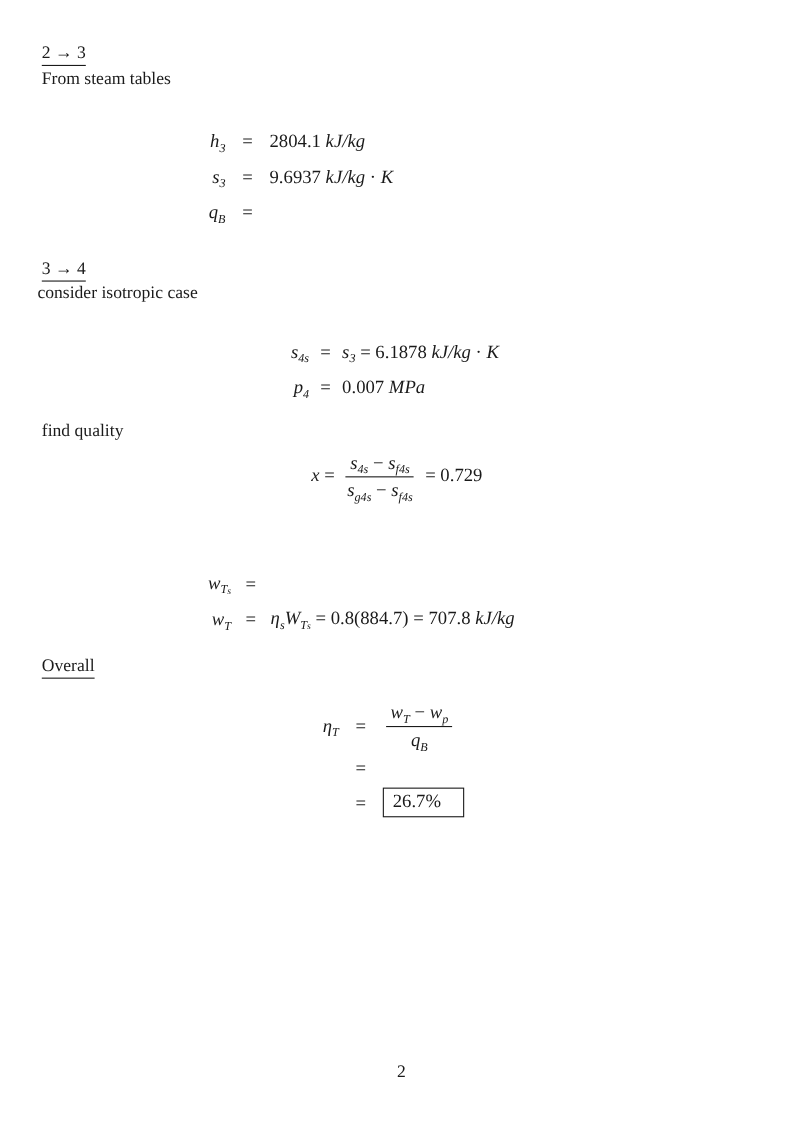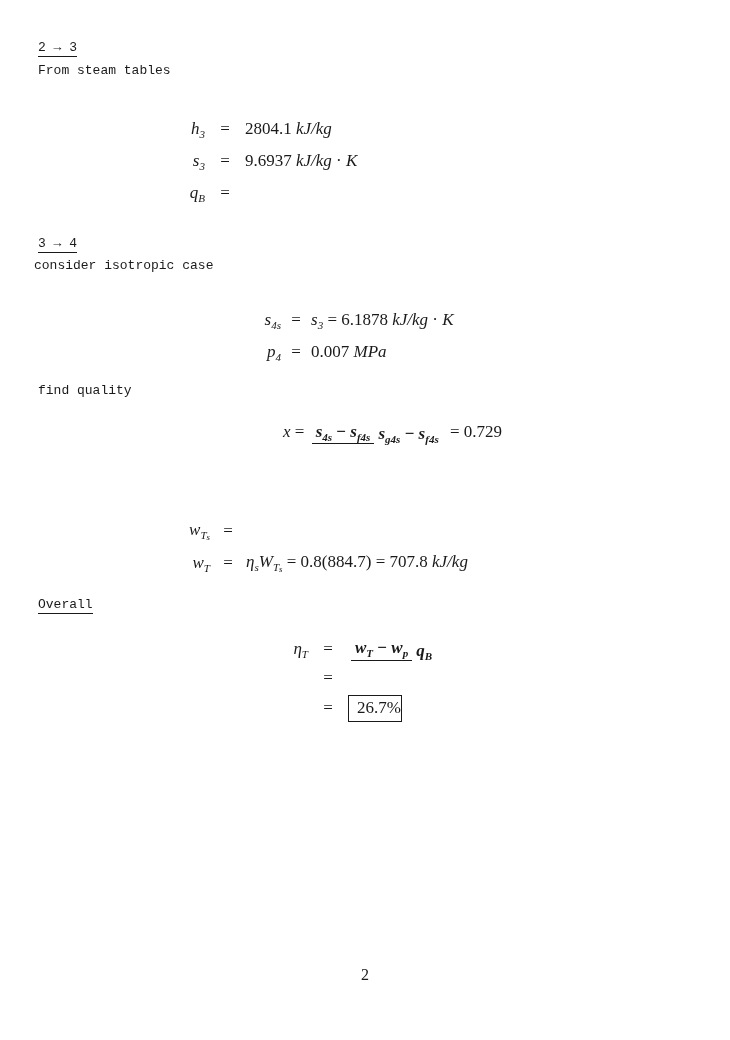--- a/index.html
+++ b/index.html
@@ -8,47 +8,47 @@
     width: 730px;
     height: 1040px;
     background: #ffffff;
     color: #1a1a1a;
     font-family: "Liberation Serif", "DejaVu Serif", serif;
     font-size: 17px;
     overflow: hidden;
   }
   .abs { position: absolute; }
   .u { border-bottom: 1px solid currentColor; padding-bottom: 1px; }
-  .heading, .text { font-size: 13px; white-space: nowrap; font-family: Liberation Mono, monospace; }
+  .heading, .text { font-size: 16px; white-space: nowrap; }
 
   
   .math { white-space: nowrap; }
   .v { font-style: italic; }
   .r { font-style: normal; }
   sub.s { font-size: 0.65em; font-style: italic; line-height: 0; }
   .s2 { font-size: 0.52em; font-style: italic; vertical-align: -0.55em; }
 
   
   .eqblock { display: flex; flex-direction: column; row-gap: 10px; }
   .eqblock.gap6 { row-gap: 6px; }
   .eqrow { display: flex; align-items: center; min-height: 22px; }
   .lhs { display: inline-block; width: var(--lw, 40px); text-align: right; }
   .eqs { display: inline-block; width: var(--ew, 36px); text-align: center; font-style: normal; }
   .rhs { display: inline-block; text-align: left; }
 
   
   .frac {
-    display: inline-flex; flex-direction: row; align-items: center;
-    vertical-align: middle; margin: 0 3px; text-align: center; line-height: 1.15; font-weight: bold;
+    display: inline-flex; flex-direction: column; align-items: center;
+    vertical-align: middle; margin: 0 3px; text-align: center; line-height: 1.15;
   }
   .num { display: block; padding: 0 4px 2px 4px; border-bottom: 1px solid #1a1a1a; }
   .den { display: block; padding: 2px 4px 0 4px; }
 
   
-  .boxed { display: inline-block; border: 1px solid #1a1a1a; padding: 2px 0 3px 8px; text-align: center; }
+  .boxed { display: inline-block; border: 1px solid #1a1a1a; padding: 2px 20px 3px 8px; text-align: center; }
 
   .inline-eq { display: flex; align-items: center; height: 48px; }
 
   .footer { position: absolute; left: 0; right: 0; top: 966px; text-align: center; font-size: 16px; }
 </style>
 </head>
 <body>
 
 <div class="page">
 

